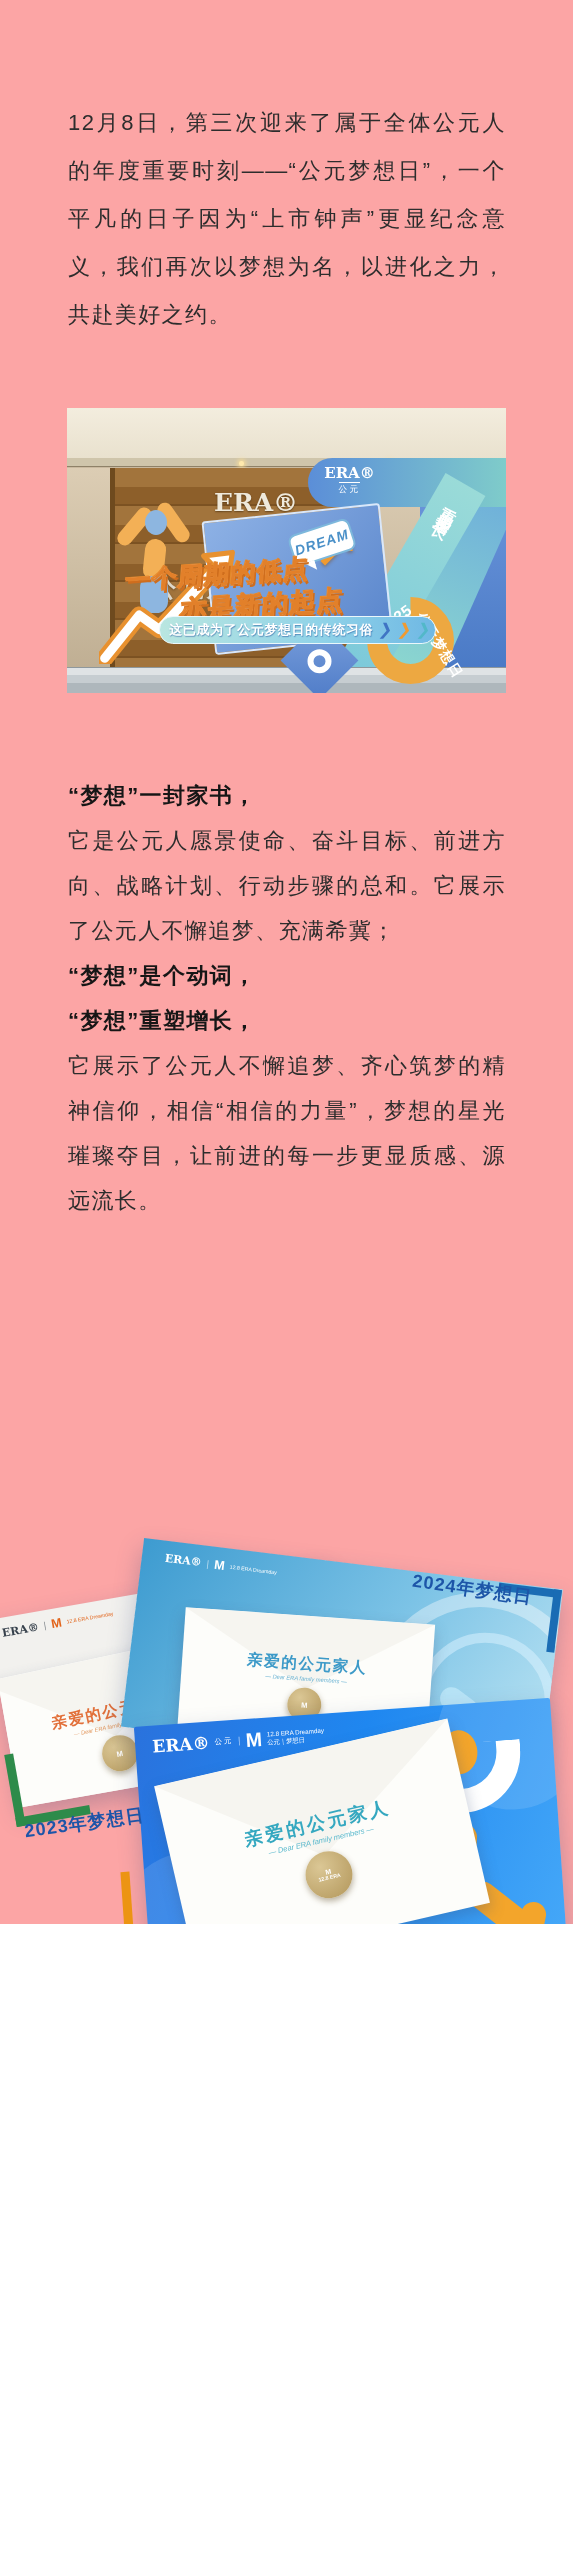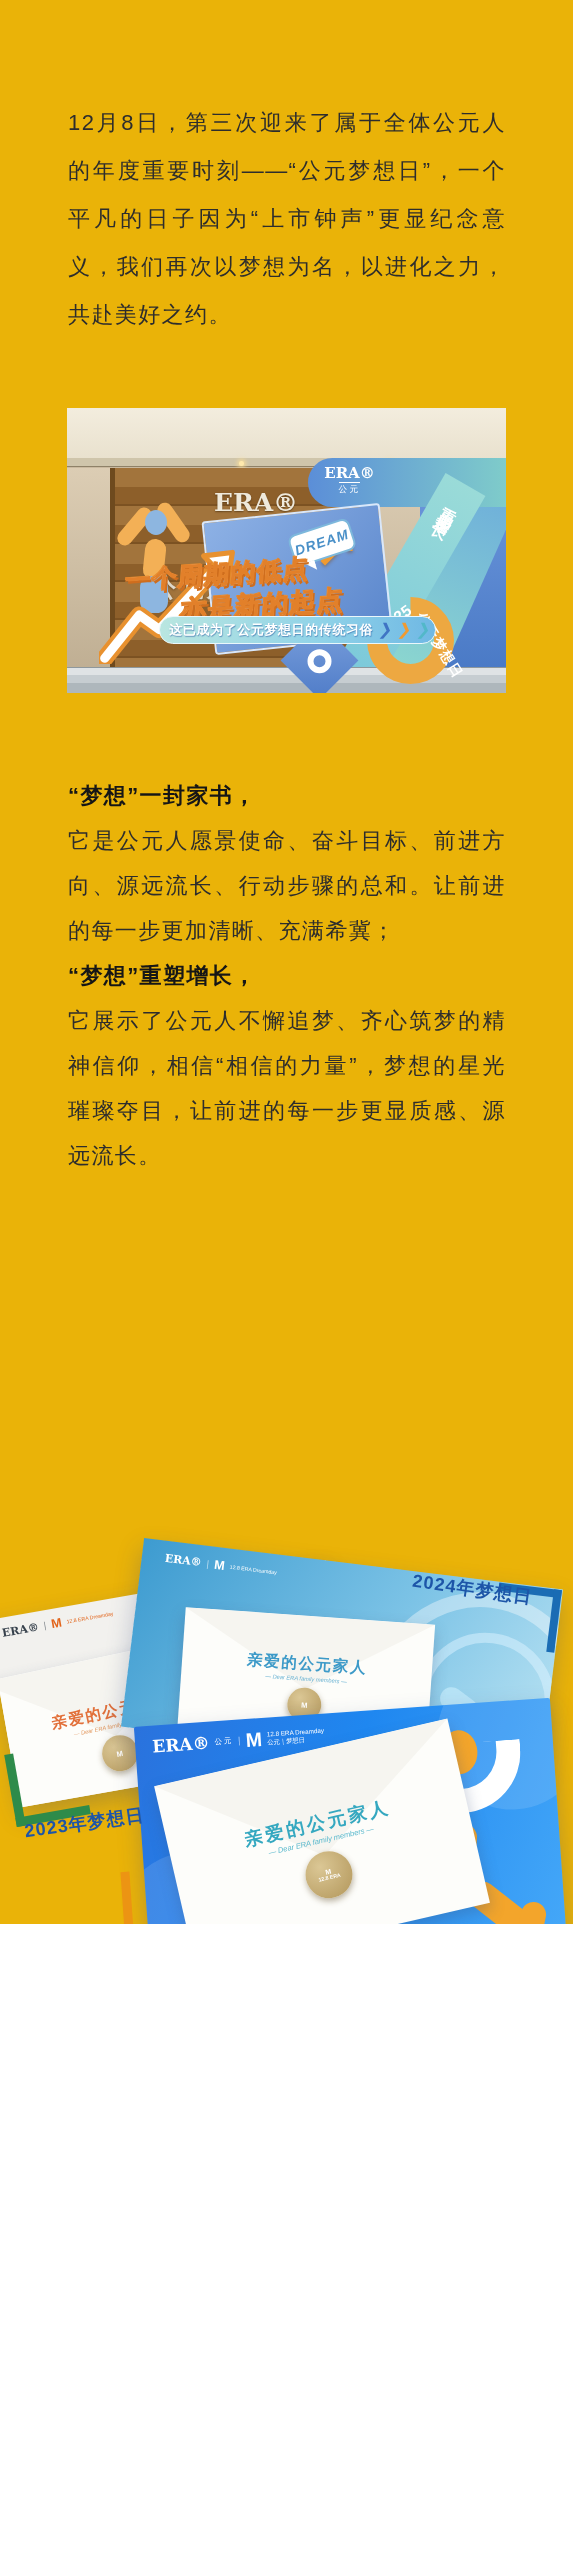--- a/index.html
+++ b/index.html
@@ -1,18 +1,18 @@
 <!DOCTYPE html>
 <html style="font-size:9.2px"><head>
 <meta charset="utf-8">
 <style>
   * { box-sizing: border-box; margin: 0; padding: 0; }
   html,body { background:#fff; }
   .page {
-    position: relative; width: 574px; height: 1924px; background: #eab308;
+    position: relative; width: 574px; height: 1924px; background: #fca5a5;
     font-family: "Liberation Sans", "DejaVu Sans", sans-serif; overflow: hidden;
   }
   
   .copy { position:absolute; left:68px; width:438px; color:#2d2d2d;
           font-size:22px; letter-spacing:1.4px; text-align:justify; }
   .copy p { margin:0; }
   .intro   { top:99px;  line-height:48px; }
   .defs    { top:773px; line-height:45px; }
   .closing { top:2331px; line-height:46px; letter-spacing:1.1px; }
   .def-head { font-weight:bold; color:#161616; }
@@ -248,21 +248,22 @@
     <div class="banner">
       <span class="banner-text">这已成为了公元梦想日的传统习俗</span>
       <span class="chev chev1">❯</span>
       <span class="chev chev2">❯</span>
       <span class="chev chev3">❯</span>
     </div>
   </div>
 
   <div class="copy defs">
     <p class="def-head">“梦想”一封家书，</p>
-    <p class="def-body">它是公元人愿景使命、奋斗目标、前进方向、源远流长、行动步骤的总和。让前进的每一步更加清晰、充满希冀；</p>
+    <p class="def-body">它是公元人愿景使命、奋斗目标、前进方向、战略计划、行动步骤的总和。它展示了公元人不懈追梦、充满希冀；</p>
+    <p class="def-head">“梦想”是个动词，</p>
     <p class="def-head">“梦想”重塑增长，</p>
     <p class="def-body">它展示了公元人不懈追梦、齐心筑梦的精神信仰，相信“相信的力量”，梦想的星光璀璨夺目，让前进的每一步更显质感、源远流长。</p>
   </div>
 
   <div class="letters">
 
     <div class="card card23">
       <div class="ring r1"></div>
       <div class="ring r2"></div>
       <div class="ring r3"></div>

